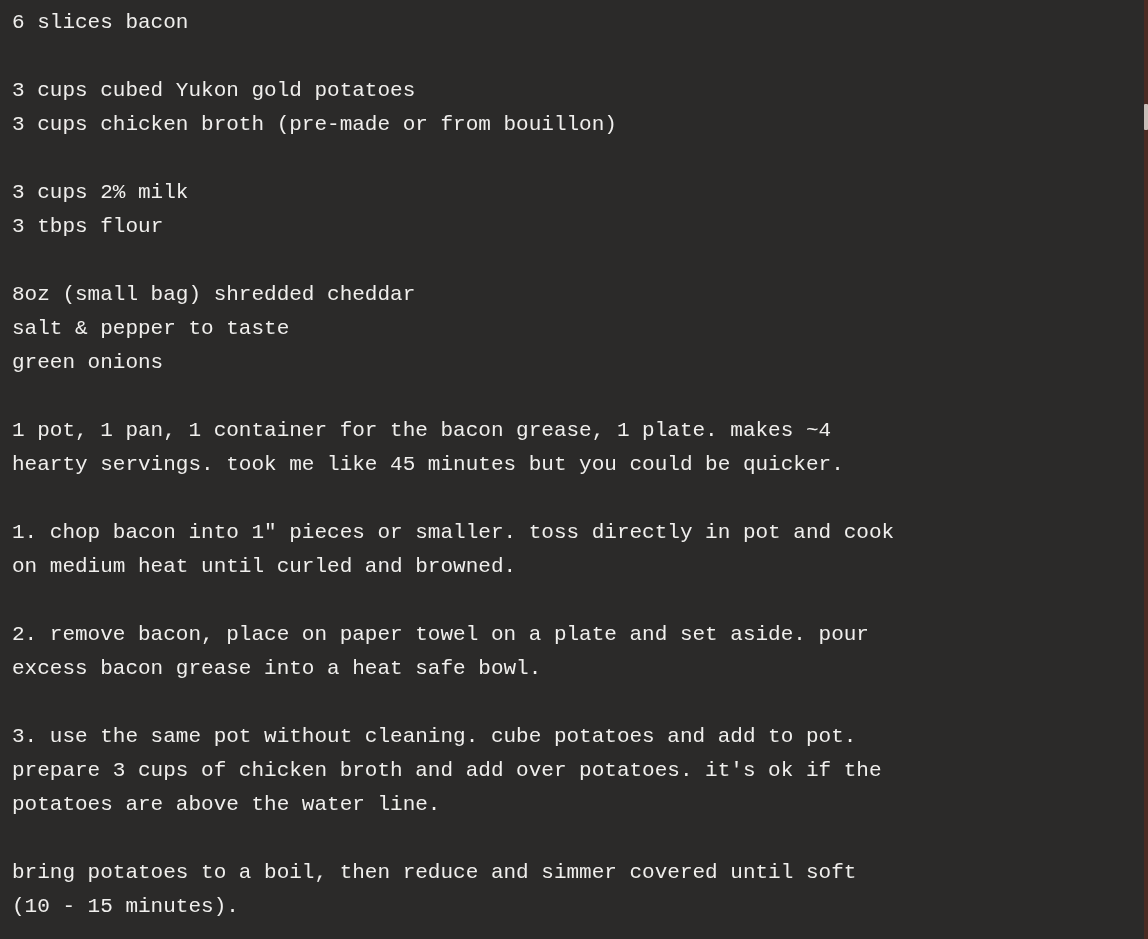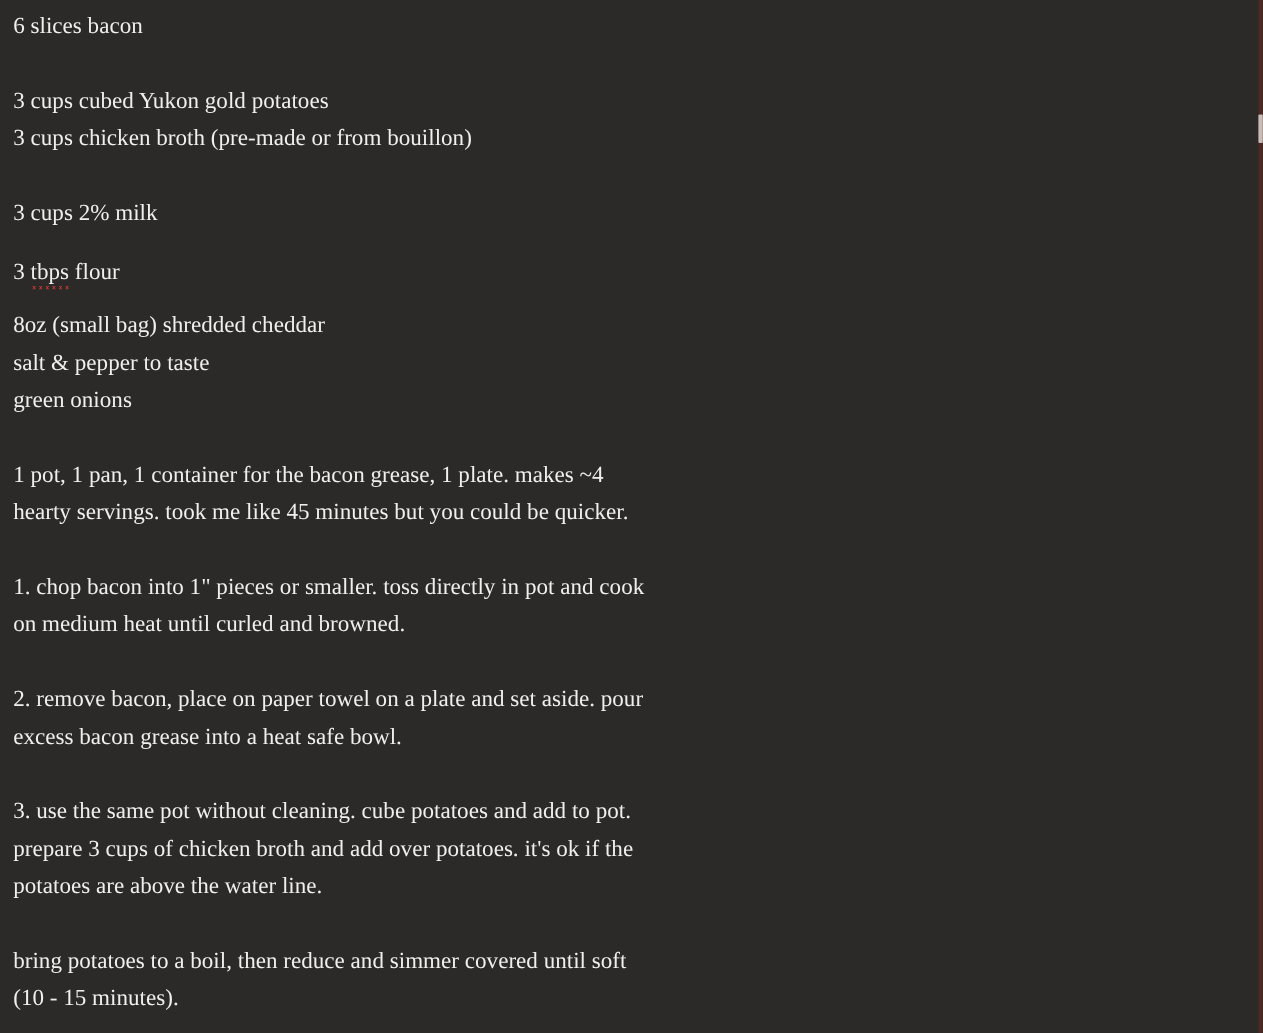--- a/index.html
+++ b/index.html
@@ -17,21 +17,21 @@
   #editor {
     position: relative;
     width: 1148px;
     height: 939px;
     background: #2b2a29;
     box-sizing: border-box;
     padding: 6px 0 0 12px;
   }
 
   #doc {
-    font-family: Liberation Serif, serif;
+    font-family: Liberation Mono, monospace;
     font-size: 21px;
     line-height: 34px;
     color: #f0efed;
     white-space: pre;
     letter-spacing: 0px;
     -webkit-font-smoothing: antialiased;
   }
 
   .line {
     height: 34px;
@@ -47,21 +47,20 @@
   .misspelled {
     position: relative;
     display: inline-block;
     text-decoration: none;
     background-repeat: repeat-x;
     background-position: left bottom 1px;
     background-size: 6px 3px;
     background-image:
       linear-gradient(45deg, transparent 45%, #e03c31 45%, #e03c31 55%, transparent 55%),
       linear-gradient(-45deg, transparent 45%, #e03c31 45%, #e03c31 55%, transparent 55%);
-    margin-top: 20px;
   }
 
   
   #scrollbar-track {
     position: absolute;
     top: 0;
     right: 0;
     width: 4px;
     height: 939px;
     background: #4a2a22;

